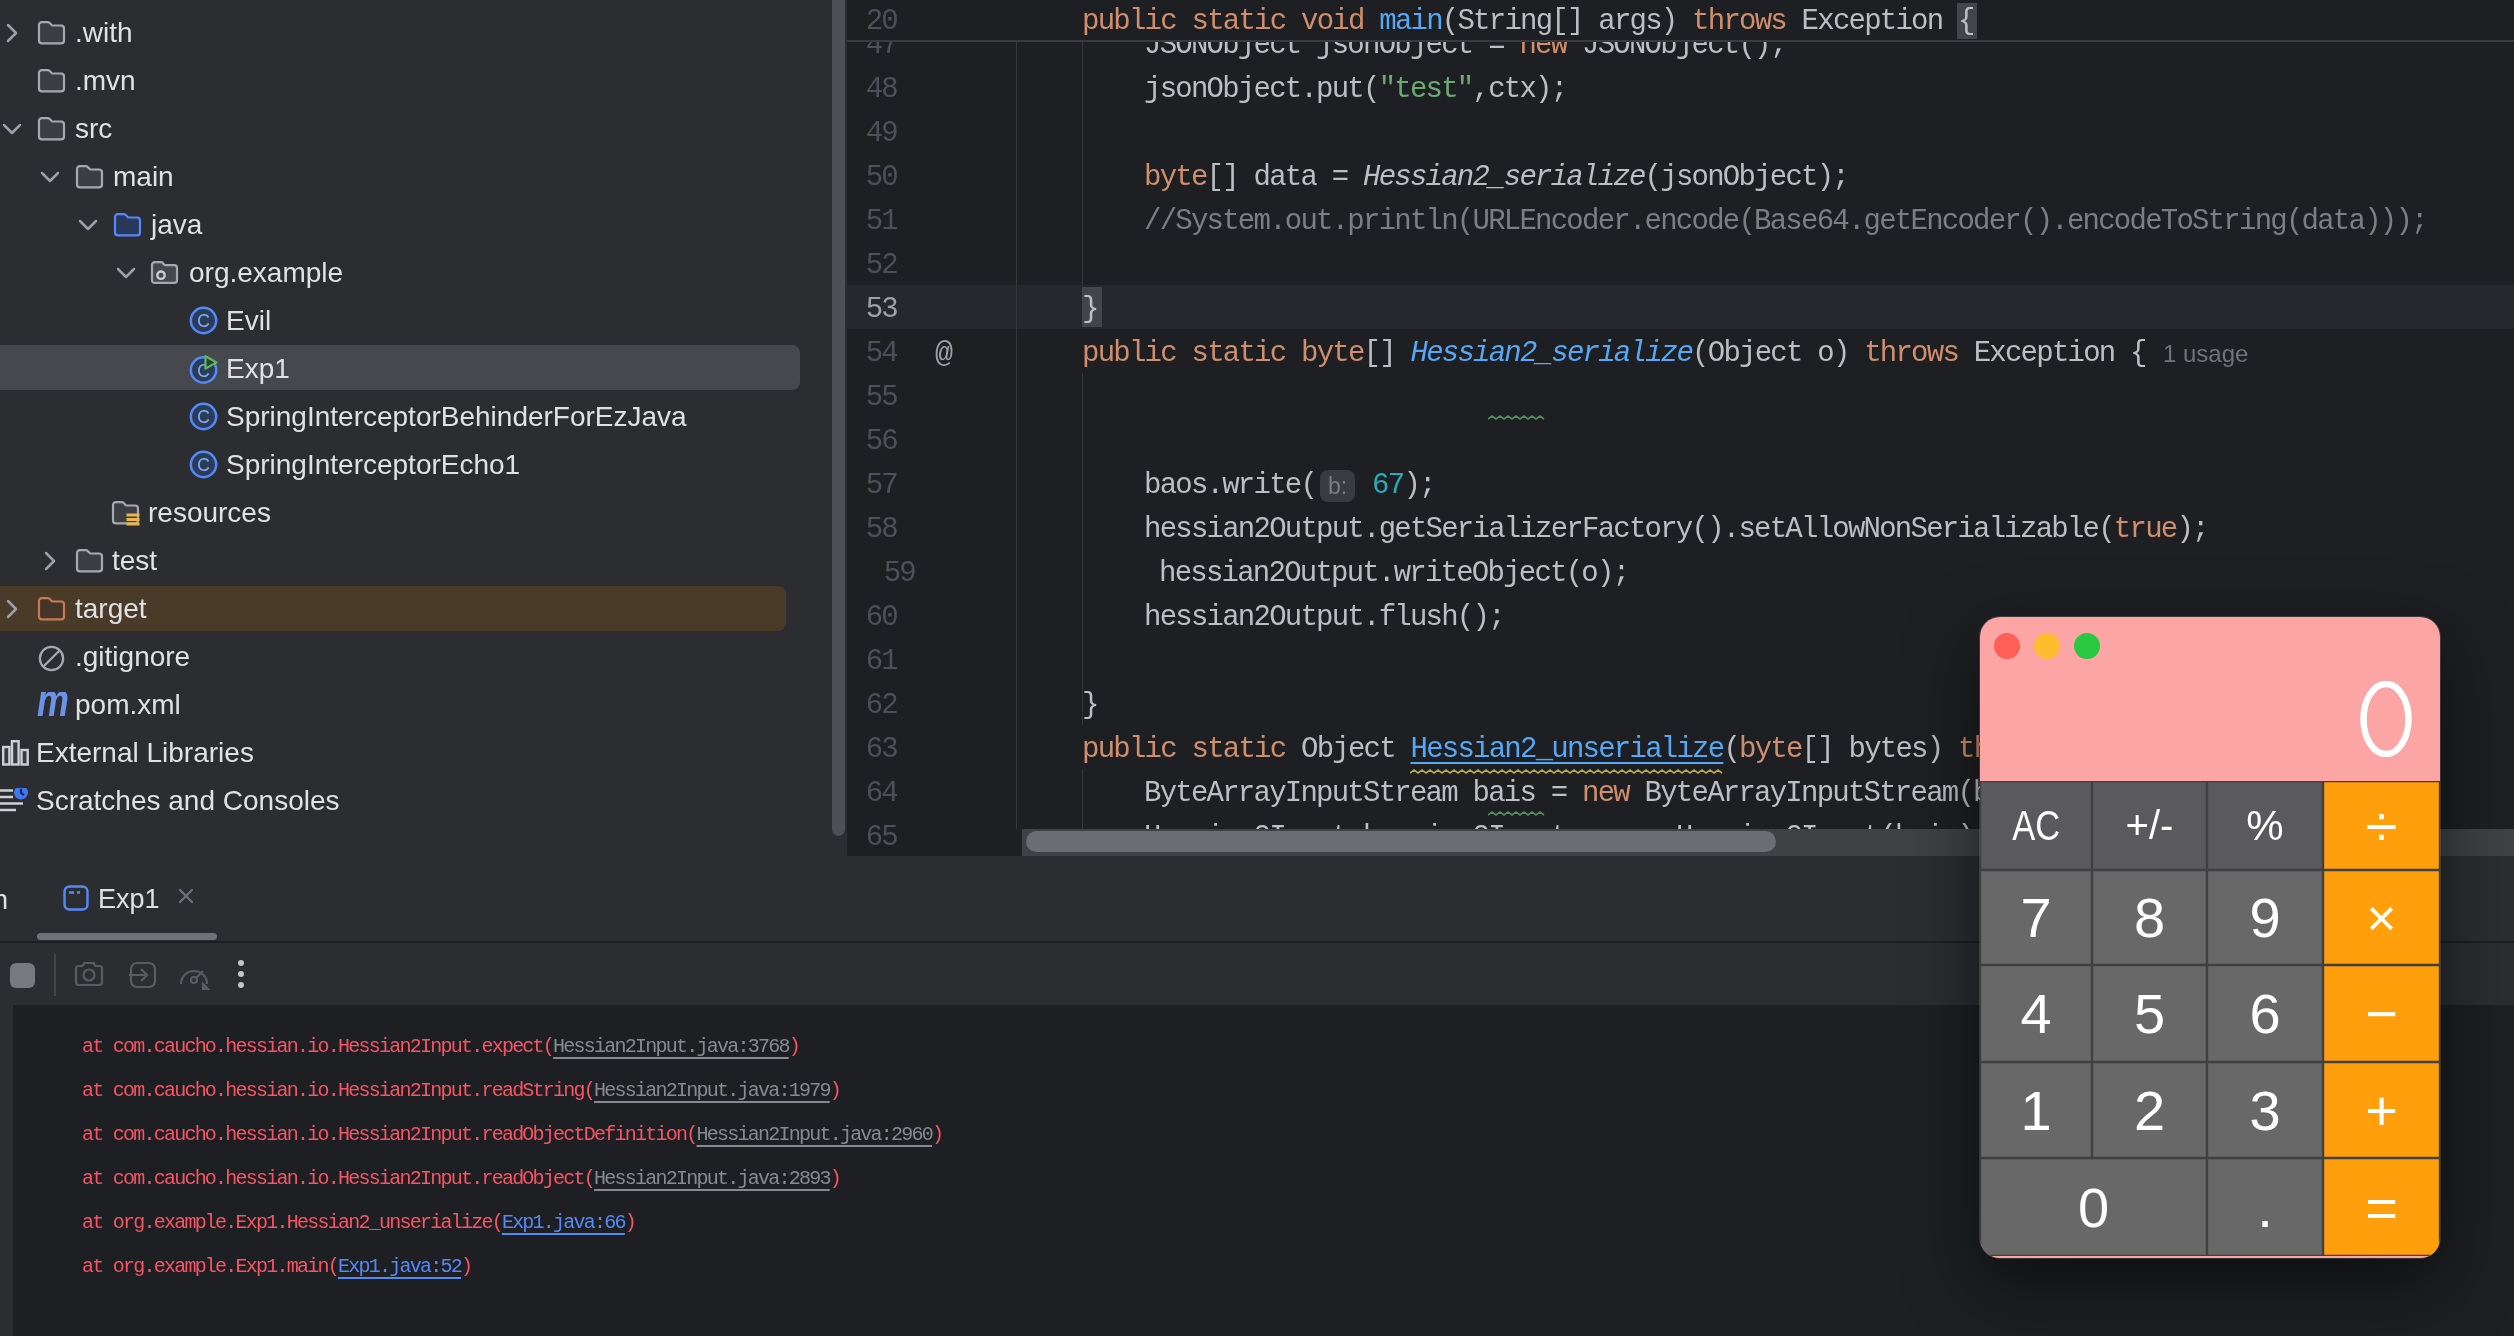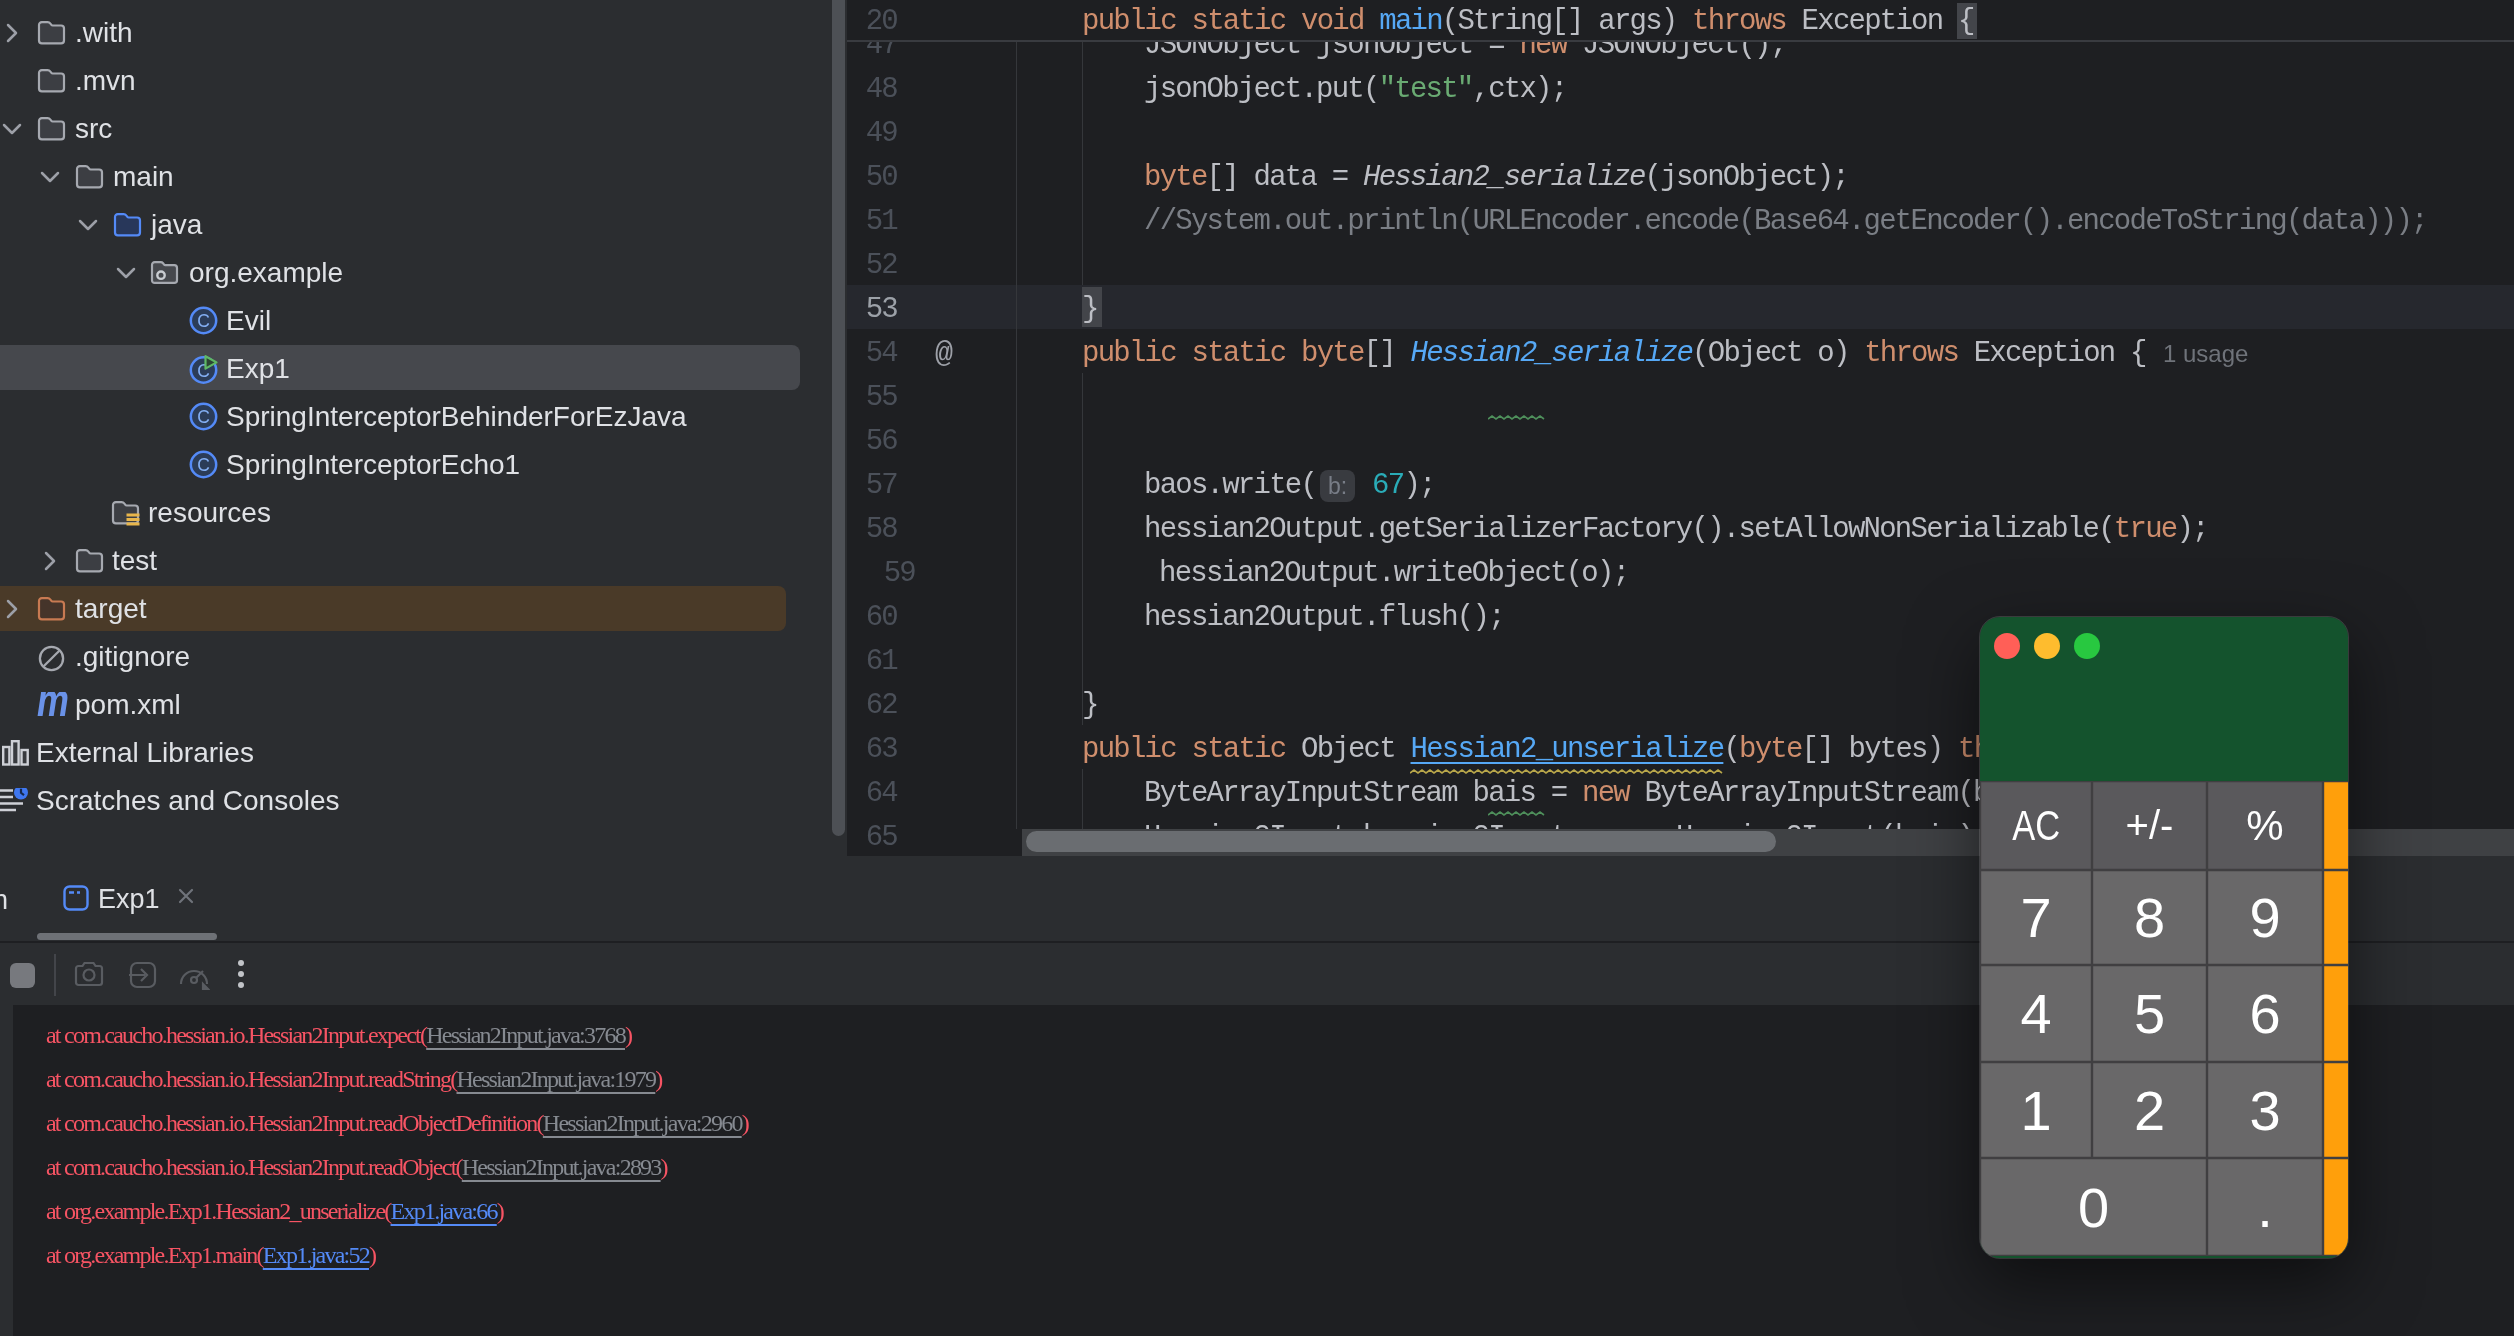--- a/index.html
+++ b/index.html
@@ -7,21 +7,21 @@
 .abs{position:absolute}
 pre.code{position:absolute;margin:0;font-family:"Liberation Mono",monospace;font-size:29px;letter-spacing:-1.76px;line-height:44px;color:#bcbec4;white-space:pre}
 .k{color:#cf8e6d}
 .s{color:#6aab73}
 .cm{color:#7a7e85}
 .mb{color:#56a8f5}
 .num{color:#2aacb8}
 .it{font-style:italic}
 .gut{position:absolute;margin:0;font-family:"Liberation Mono",monospace;font-size:29px;letter-spacing:-1.76px;line-height:44px;color:#4b5059;text-align:right;width:50px}
 .tlbl{position:absolute;height:48px;line-height:48px;color:#dfe1e5;font-size:28px;white-space:nowrap}
-.conline{position:absolute;margin:0;font-family:Liberation Serif, serif;font-size:24px;letter-spacing:-1.76px;line-height:44px;white-space:pre;color:#f75464}
+.conline{position:absolute;margin:12px;font-family:Liberation Mono, monospace;font-size:20px;letter-spacing:-1.76px;line-height:44px;white-space:pre;color:#f75464}
 .glink{color:#868a91;text-decoration:underline;text-underline-offset:5px}
 .blink{color:#548af7;text-decoration:underline;text-underline-offset:5px}
 </style>
 </head>
 <body>
 <div class="abs" style="left:0;top:0;width:847px;height:856px;background:#2b2d30"></div>
 <div class="abs" style="left:0;top:345px;width:800px;height:45px;background:#46484d;border-radius:0 8px 8px 0"></div>
 <div class="abs" style="left:0;top:586px;width:786px;height:45px;background:#4a3a28;border-radius:0 8px 8px 0"></div>
 <div class="abs" style="left:5px;top:22px"><svg width="14" height="22" viewBox="0 0 14 22">
       <path d="M3 3 L11 11 L3 19" fill="none" stroke="#9da0a8" stroke-width="2.5" stroke-linecap="round" stroke-linejoin="round"></path>
@@ -220,21 +220,21 @@
       <circle cx="5" cy="16" r="3" fill="#c2c4c8"></circle>
       <circle cx="5" cy="27" r="3" fill="#c2c4c8"></circle>
     </svg></div>
 <pre class="conline" style="left:29px;top:1013px">    at com.caucho.hessian.io.Hessian2Input.expect(<span class="glink">Hessian2Input.java:3768</span>)</pre>
 <pre class="conline" style="left:29px;top:1057px">    at com.caucho.hessian.io.Hessian2Input.readString(<span class="glink">Hessian2Input.java:1979</span>)</pre>
 <pre class="conline" style="left:29px;top:1101px">    at com.caucho.hessian.io.Hessian2Input.readObjectDefinition(<span class="glink">Hessian2Input.java:2960</span>)</pre>
 <pre class="conline" style="left:29px;top:1145px">    at com.caucho.hessian.io.Hessian2Input.readObject(<span class="glink">Hessian2Input.java:2893</span>)</pre>
 <pre class="conline" style="left:29px;top:1189px">    at org.example.Exp1.Hessian2_unserialize(<span class="blink">Exp1.java:66</span>)</pre>
 <pre class="conline" style="left:29px;top:1233px">    at org.example.Exp1.main(<span class="blink">Exp1.java:52</span>)</pre>
 <pre class="conline" style="left:29px;top:1322px;color:#bcbec4">Process finished with exit code 1</pre>
-<div class="abs" id="calc" style="left:1980px;top:617px;width:368px;height:641px;border-radius:20px;background:#14532d;box-shadow:0 25px 70px rgba(0,0,0,.55);overflow:hidden;outline:1px solid rgba(255,255,255,.14)">
+<div class="abs" id="calc" style="left:1980px;top:617px;width:460px;height:641px;border-radius:20px;background:#fca5a5;box-shadow:0 25px 70px rgba(0,0,0,.55);overflow:hidden;outline:1px solid rgba(255,255,255,.14)">
 <div class="abs" style="left:14px;top:16px;width:26px;height:26px;border-radius:50%;background:#ff5f57"></div>
 <div class="abs" style="left:54px;top:16px;width:26px;height:26px;border-radius:50%;background:#febc2e"></div>
 <div class="abs" style="left:94px;top:16px;width:26px;height:26px;border-radius:50%;background:#28c840"></div>
 <div class="abs" style="left:380px;top:64px"><svg width="52" height="76" viewBox="0 0 52 76">
         <ellipse cx="26" cy="38" rx="22.5" ry="35" fill="none" stroke="#fff" stroke-width="6.5"></ellipse>
       </svg></div>
 <div class="abs" style="left:0px;top:164px;width:112px;height:89px;background:#5a595c;box-shadow:inset 0 0 0 1.2px #403f41;color:#fff;font-size:42px;display:flex;align-items:center;justify-content:center">
       <span style="display:inline-block;transform:scaleX(.82)">AC</span>
     </div>
 <div class="abs" style="left:112px;top:164px;width:115px;height:89px;background:#5a595c;box-shadow:inset 0 0 0 1.2px #403f41;color:#fff;font-size:40px;display:flex;align-items:center;justify-content:center">+/-</div>

